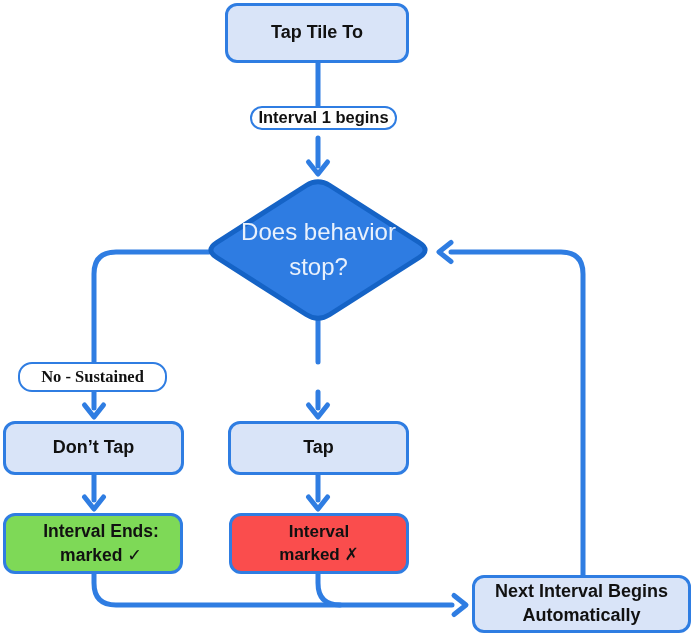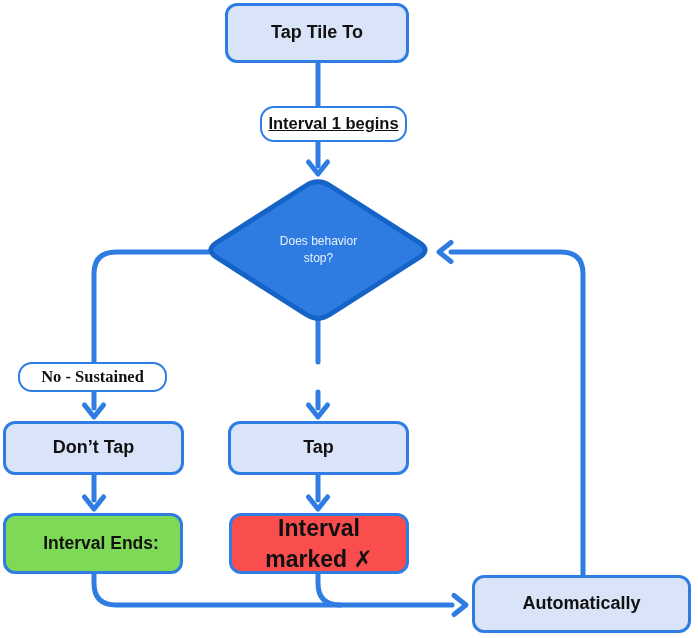--- a/index.html
+++ b/index.html
@@ -56,37 +56,37 @@
   .success { background: var(--success-fill, #7ed957); padding-left: 16px; }
   .danger  { background: var(--danger-fill, #fa4d4d); }
   .decision-text {
     position: absolute;
     left: 238px; top: 221px;
     width: 161px; height: 58px;
     display: flex;
     flex-direction: column;
     align-items: center;
     justify-content: center;
-    font-size: 12px;
+    font-size: 24px;
     font-weight: 400;
     color: var(--decision-text, #e9f1fc);
     text-align: center;
     line-height: 1.45;
   }
   .l { display: block; }
 
   
   #start-node    { left: 225px; top: 3px;   width: 184px; height: 60px; }
-  #interval1-label { left: 260px; top: 106px; width: 147px; height: 36px; text-decoration: underline; }
+  #interval1-label { left: 250px; top: 106px; width: 147px; height: 24px; }
   #no-label      { left: 18px;  top: 362px; width: 149px; height: 30px; font-family: Liberation Serif, serif; }
   #yes-label     { left: 245px; top: 362px; width: 149px; height: 30px; }
   #dont-tap-node { left: 3px;   top: 421px; width: 181px; height: 54px; }
   #tap-node      { left: 228px; top: 421px; width: 181px; height: 54px; }
   #green-node    { left: 3px;   top: 513px; width: 180px; height: 61px; font-size: 17.5px; }
-  #red-node      { left: 229px; top: 513px; width: 180px; height: 61px; font-size: 23px; }
+  #red-node      { left: 229px; top: 513px; width: 180px; height: 61px; font-size: 17px; }
   #next-node     { left: 472px; top: 575px; width: 219px; height: 58px; }
 </style>
 </head>
 <body>
 
 <div id="canvas">
 
   <svg id="edges" viewBox="0 0 698 638" xmlns="http://www.w3.org/2000/svg">
 
     <path class="edge" d="M 318 63 L 318 107"></path>
@@ -143,24 +143,26 @@
   <div class="node box" id="dont-tap-node">
     <span class="l">Don’t Tap</span>
   </div>
 
   <div class="node box" id="tap-node">
     <span class="l">Tap</span>
   </div>
 
   <div class="node box success" id="green-node">
     <span class="l">Interval Ends:</span>
+    <span class="l">marked ✓</span>
   </div>
 
   <div class="node box danger" id="red-node">
     <span class="l">Interval</span>
     <span class="l">marked ✗</span>
   </div>
 
   <div class="node box" id="next-node">
+    <span class="l">Next Interval Begins</span>
     <span class="l">Automatically</span>
   </div>
 
 </div>
 
 </body></html>

